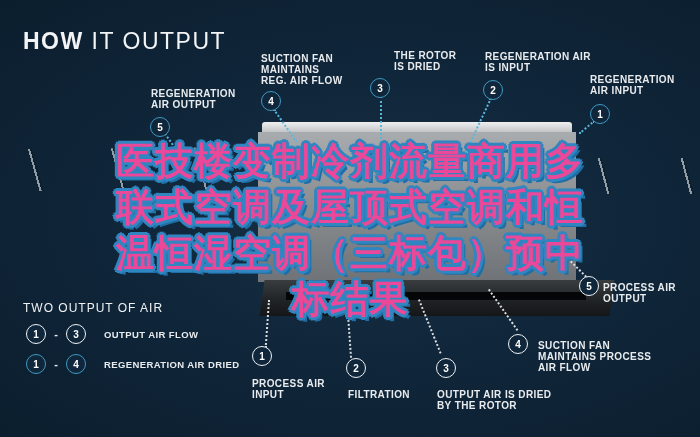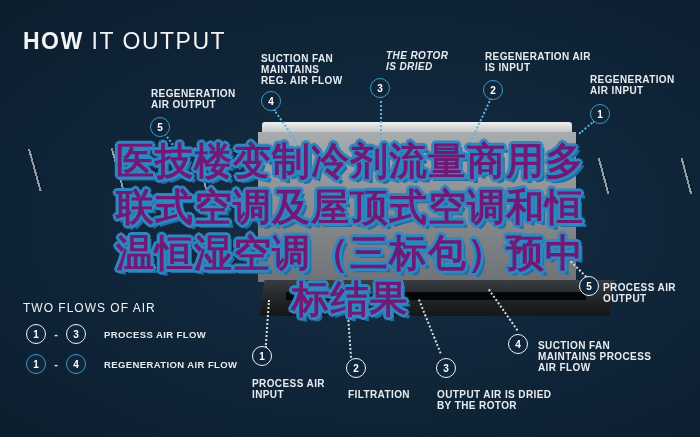--- a/index.html
+++ b/index.html
@@ -59,21 +59,21 @@
     .dot-line {
       position: absolute; width: 0; border-left: 2px dotted #5bb6de;
       transform-origin: top left;
     }
     .dot-line.white { border-left-color: #d9dde0; }
     
     .headline {
       left: 100px; top: 138px; width: 500px;
       font-family: "DejaVu Sans", sans-serif;
       font-size: 38px; font-weight: 700; line-height: 46px;
-      color: #701a75; text-align: center;
+      color: #ec4899; text-align: center;
       letter-spacing: 1px;
       text-shadow:
         3px 0 0 #2f86c0, -3px 0 0 #2f86c0, 0 3px 0 #2f86c0, 0 -3px 0 #2f86c0,
         2px 2px 0 #2f86c0, -2px -2px 0 #2f86c0, 2px -2px 0 #2f86c0, -2px 2px 0 #2f86c0,
         4px 4px 0 #1f6fa6;
     }
     .flows-title { left: 23px; top: 301px; font-size: 12px; letter-spacing: 1px; color: #eef2f5; font-weight: 400; }
     .flow-row { left: 26px; display: flex; align-items: center; gap: 6px; }
     .flow-row .dash { font-size: 11px; font-weight: 700; color: #e8ecef; width: 8px; text-align: center; }
     .flow-row .txt { margin-left: 12px; font-size: 9.5px; font-weight: 700; letter-spacing: 0.4px; color: #e8ecef; }
@@ -105,46 +105,46 @@
 
 <div class="abs lbl" style="left:151px; top:88px;">REGENERATION
 AIR OUTPUT</div>
 <div class="abs badge blue" style="left:150px; top:117px;">5</div>
 
 <div class="abs lbl" style="left:261px; top:53px;">SUCTION FAN
 MAINTAINS
 REG. AIR FLOW</div>
 <div class="abs badge blue" style="left:261px; top:91px;">4</div>
 
-<div class="abs lbl" style="left:386px; top:50px;font-style:italic;">THE ROTOR
+<div class="abs lbl" style="left:394px; top:50px;">THE ROTOR
 IS DRIED</div>
 <div class="abs badge blue" style="left:370px; top:78px;">3</div>
 
 <div class="abs lbl" style="left:485px; top:51px;">REGENERATION AIR
 IS INPUT</div>
 <div class="abs badge blue" style="left:483px; top:80px;">2</div>
 
 <div class="abs lbl" style="left:590px; top:74px;">REGENERATION
 AIR INPUT</div>
 <div class="abs badge blue" style="left:590px; top:104px;">1</div>
 
 <div class="abs headline">医技楼变制冷剂流量商用多联式空调及屋顶式空调和恒温恒湿空调（三标包）预中标结果</div>
 
-<div class="abs flows-title">TWO FLOWS OF AIR</div>
+<div class="abs flows-title">TWO OUTPUT OF AIR</div>
 <div class="abs flow-row" style="top:324px;">
   <div class="badge">1</div>
   <span class="dash">-</span>
   <div class="badge">3</div>
-  <span class="txt">PROCESS AIR FLOW</span>
+  <span class="txt">OUTPUT AIR FLOW</span>
 </div>
 <div class="abs flow-row" style="top:354px;">
   <div class="badge blue">1</div>
   <span class="dash">-</span>
   <div class="badge blue">4</div>
-  <span class="txt">REGENERATION AIR FLOW</span>
+  <span class="txt">REGENERATION AIR DRIED</span>
 </div>
 
 <div class="abs badge" style="left:252px; top:346px;">1</div>
 <div class="abs lbl" style="left:252px; top:378px;">PROCESS AIR
 INPUT</div>
 
 <div class="abs badge" style="left:346px; top:358px;">2</div>
 <div class="abs lbl" style="left:348px; top:389px;">FILTRATION</div>
 
 <div class="abs badge" style="left:436px; top:358px;">3</div>

